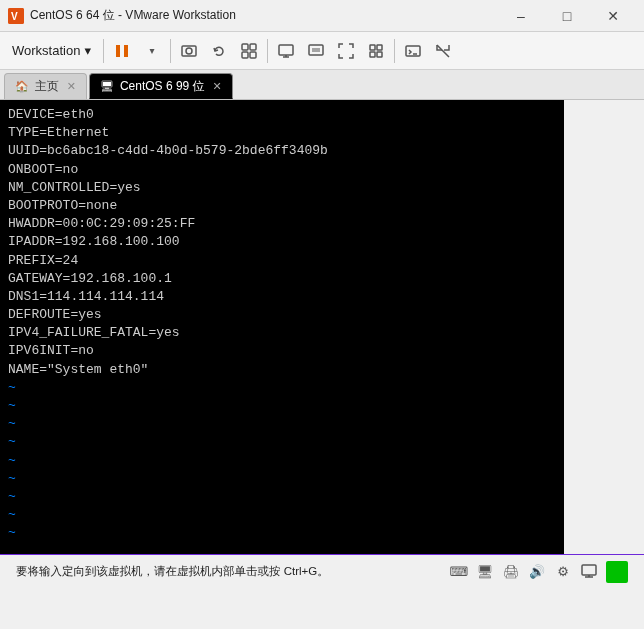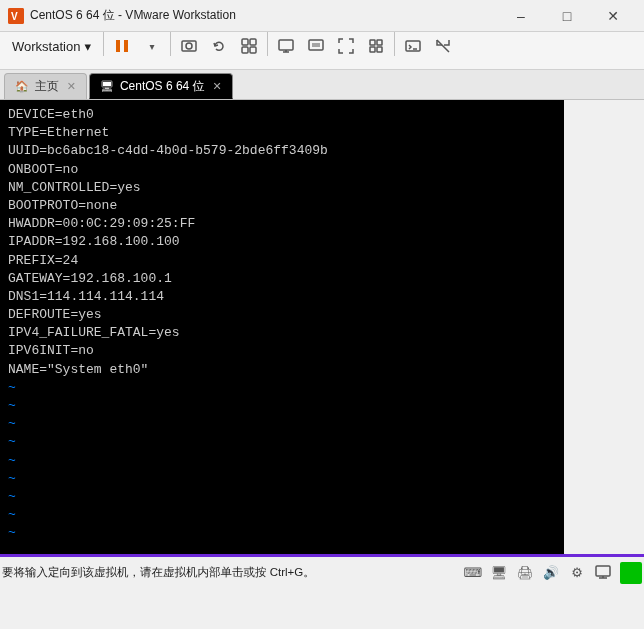--- a/index.html
+++ b/index.html
@@ -51,20 +51,21 @@
       background: transparent;
       border: none;
     }
 
     
     .menu-bar {
       height: 38px;
       background: #f5f5f5;
       border-bottom: 1px solid #d0d0d0;
       display: flex;
+      align-items: center;
       padding: 0 4px;
       gap: 2px;
     }
     .menu-item {
       height: 28px;
       padding: 0 8px;
       display: flex;
       align-items: center;
       gap: 4px;
       cursor: pointer;
@@ -155,24 +156,24 @@
       color: #ccc;
       position: absolute;
       bottom: 6px;
       left: 8px;
     }
 
     
     .status-bar {
       height: 34px;
       background: #f0f0f0;
-      border-top: 3px solid #6d28d9;
-      display: flex;
-      align-items: center;
-      padding: 0 2px;
+      border-top: 1px solid #6d28d9;
+      display: flex;
+      align-items: center;
+      padding: 0 16px;
       gap: 4px;
       font-size: 11px;
       color: #333;
     }
     .status-text {
       flex: 1;
       font-size: 11.5px;
       color: #222;
     }
     .status-icon {
@@ -301,21 +302,21 @@
 </div>
 
 <div class="tabs-bar">
   <div class="tab">
     <span class="tab-icon">🏠</span>
     <span>主页</span>
     <span class="tab-close">✕</span>
   </div>
   <div class="tab active">
     <span class="tab-icon">🖥</span>
-    <span>CentOS 6 64 位</span>
+    <span>CentOS 6 99 位</span>
     <span class="tab-close">✕</span>
   </div>
 </div>
 
 <div class="terminal">
   <pre id="terminal-lines">DEVICE=eth0
 TYPE=Ethernet
 UUID=bc6abc18-c4dd-4b0d-b579-2bde6ff3409b
 ONBOOT=no
 NM_CONTROLLED=yes

